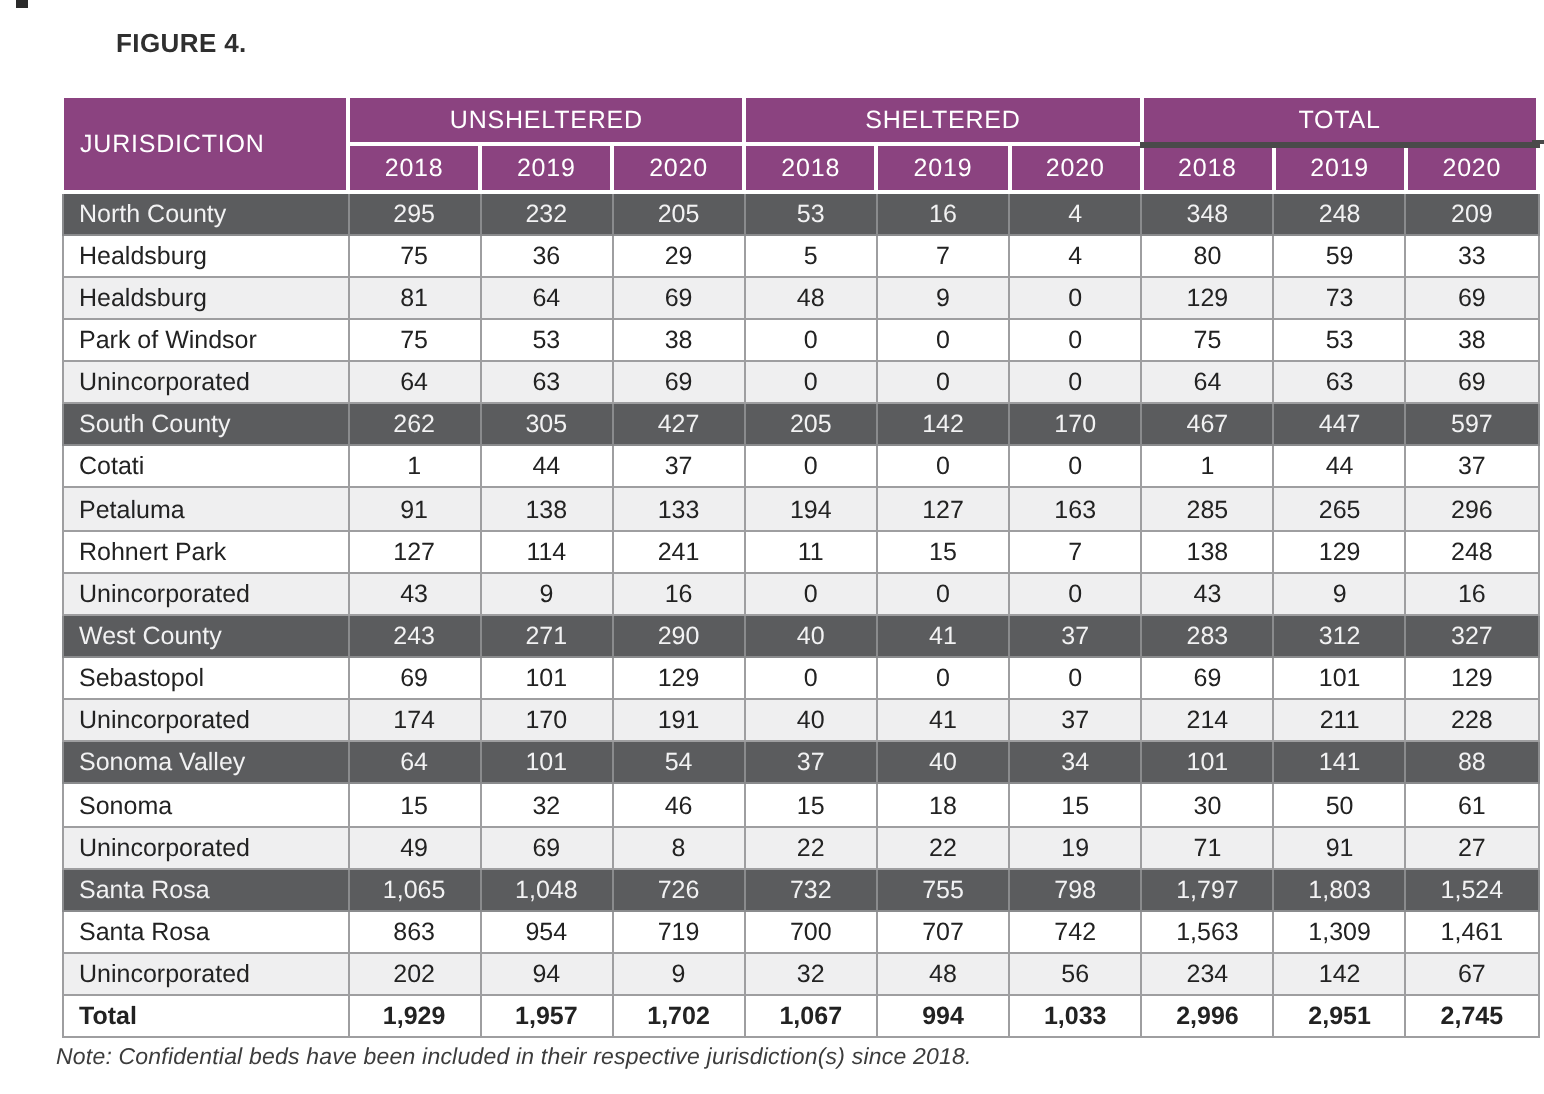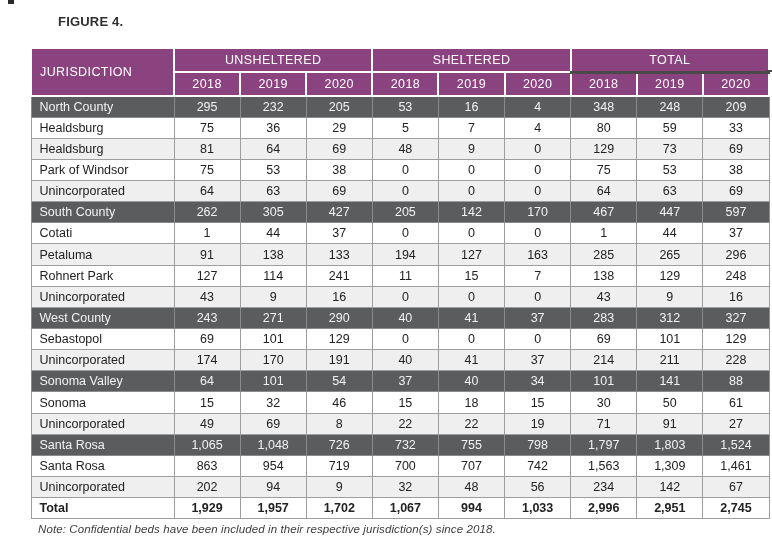--- a/index.html
+++ b/index.html
@@ -45,21 +45,21 @@
     border:1px solid var(--border);padding:0;text-align:center;
     font-size:12.5px;color:var(--body-text);overflow:hidden;white-space:nowrap;
   }
   tbody td.juris-cell{text-align:left;padding-left:8px;}
   tr.row-white td{background:#ffffff;}
   tr.row-gray td{background:var(--alt-row);}
   tr.row-group td{background:var(--group-row);color:var(--group-row-text);border-color:#8a8b8d;margin-top:44px;}
   tr.row-total td{background:#ffffff;font-weight:bold;}
   .rule-stub{position:absolute;left:766px;top:70px;width:6px;height:2px;background:var(--total-rule);}
   .table-note{
-    position:absolute;left:38px;top:523px;
+    position:absolute;left:28px;top:523px;
     font-size:11.5px;font-style:italic;color:var(--note-text);letter-spacing:0.1px;
   }
 </style>
 </head>
 <body>
 
 <div class="crop-artifact"></div>
 
 <div class="figure-title">
   <span class="fig-label">FIGURE 4.</span>

